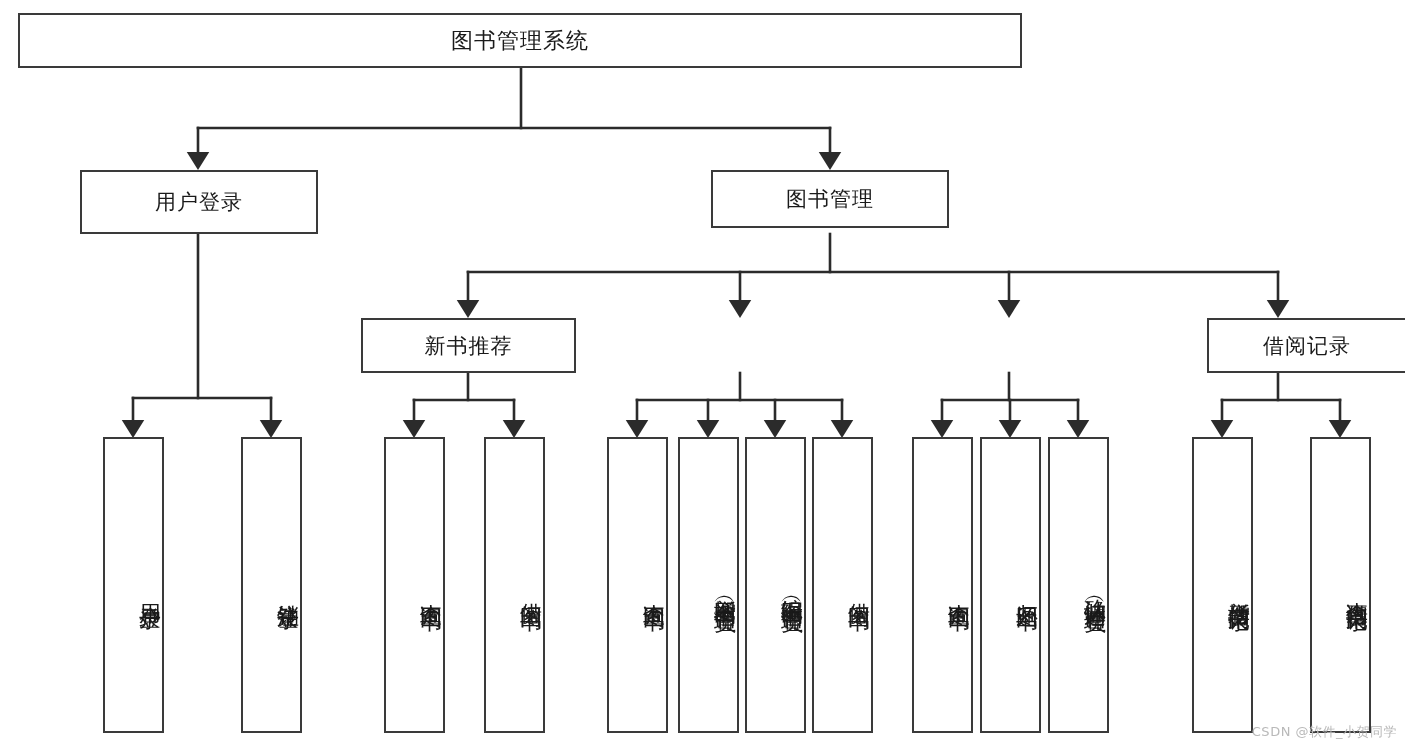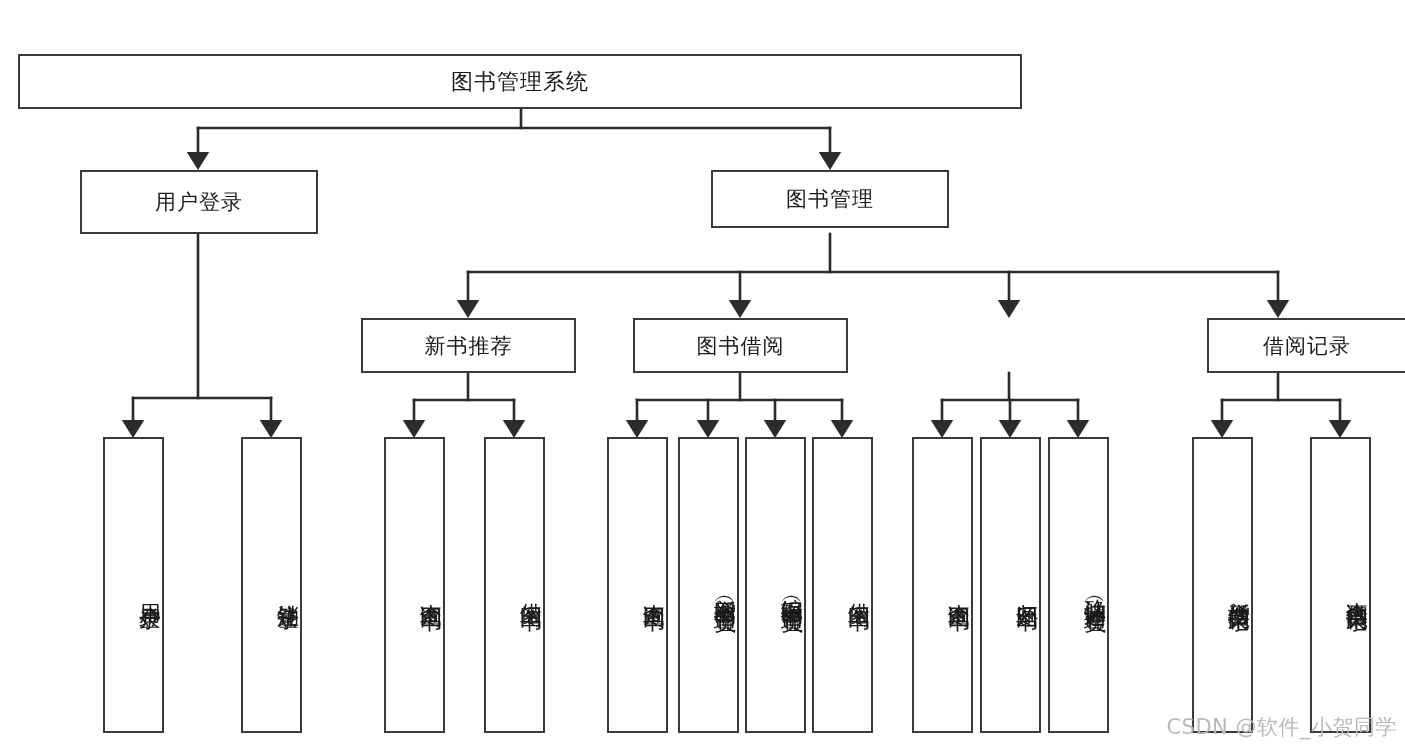--- a/index.html
+++ b/index.html
@@ -21,21 +21,21 @@
   .node.leaf-node{
     writing-mode:vertical-rl;text-orientation:upright;
     font-size:22px;line-height:1.12;letter-spacing:2px;
     align-items:flex-start;justify-content:center;
     padding-top:10px;
   }
   .node-label{display:block;white-space:nowrap;}
   .leaf-node .node-label{writing-mode:vertical-rl;text-orientation:upright;}
   #watermark{
     position:absolute;right:8px;bottom:6px;
-    font-size:21px;color:#b9b9b9;letter-spacing:.5px;
+    font-size:13px;color:#b9b9b9;letter-spacing:.5px;
     white-space:nowrap;pointer-events:none;
   }
 </style>
 </head>
 <body>
 
 <div id="diagram-root">
 
   <svg id="wires" viewBox="0 0 1405 747">
     <defs>
@@ -80,36 +80,33 @@
       <path d="M1010,400 L1010,428" marker-end="url(#arrow)"></path>
       <path d="M1078,400 L1078,428" marker-end="url(#arrow)"></path>
 
       <path d="M1278,373 L1278,400"></path>
       <path d="M1222,400 L1340,400"></path>
       <path d="M1222,400 L1222,428" marker-end="url(#arrow)"></path>
       <path d="M1340,400 L1340,428" marker-end="url(#arrow)"></path>
     </g>
   </svg>
 
-  <div class="node root-node" style="left:18px;top:13px;width:1004px;height:55px;margin-top:41px;">
+  <div class="node root-node" style="left:18px;top:13px;width:1004px;height:55px;">
     <span class="node-label">图书管理系统</span>
   </div>
 
   <div class="node h-node" style="left:80px;top:170px;width:238px;height:64px;">
     <span class="node-label">用户登录</span>
   </div>
   <div class="node h-node" style="left:711px;top:170px;width:238px;height:58px;">
     <span class="node-label">图书管理</span>
   </div>
 
   <div class="node h-node" style="left:361px;top:318px;width:215px;height:55px;">
     <span class="node-label">新书推荐</span>
-  </div>
-  <div class="node h-node" style="left:633px;top:318px;width:215px;height:55px;">
-    <span class="node-label">图书借阅</span>
   </div>
   <div class="node h-node" style="left:1171px;top:318px;width:200px;height:55px;margin-left:36px;">
     <span class="node-label">借阅记录</span>
   </div>
 
   <div class="node leaf-node" style="left:103px;top:437px;width:61px;height:296px;">
     <span class="node-label">用户登录</span>
   </div>
   <div class="node leaf-node" style="left:241px;top:437px;width:61px;height:296px;">
     <span class="node-label">注销登录</span>

